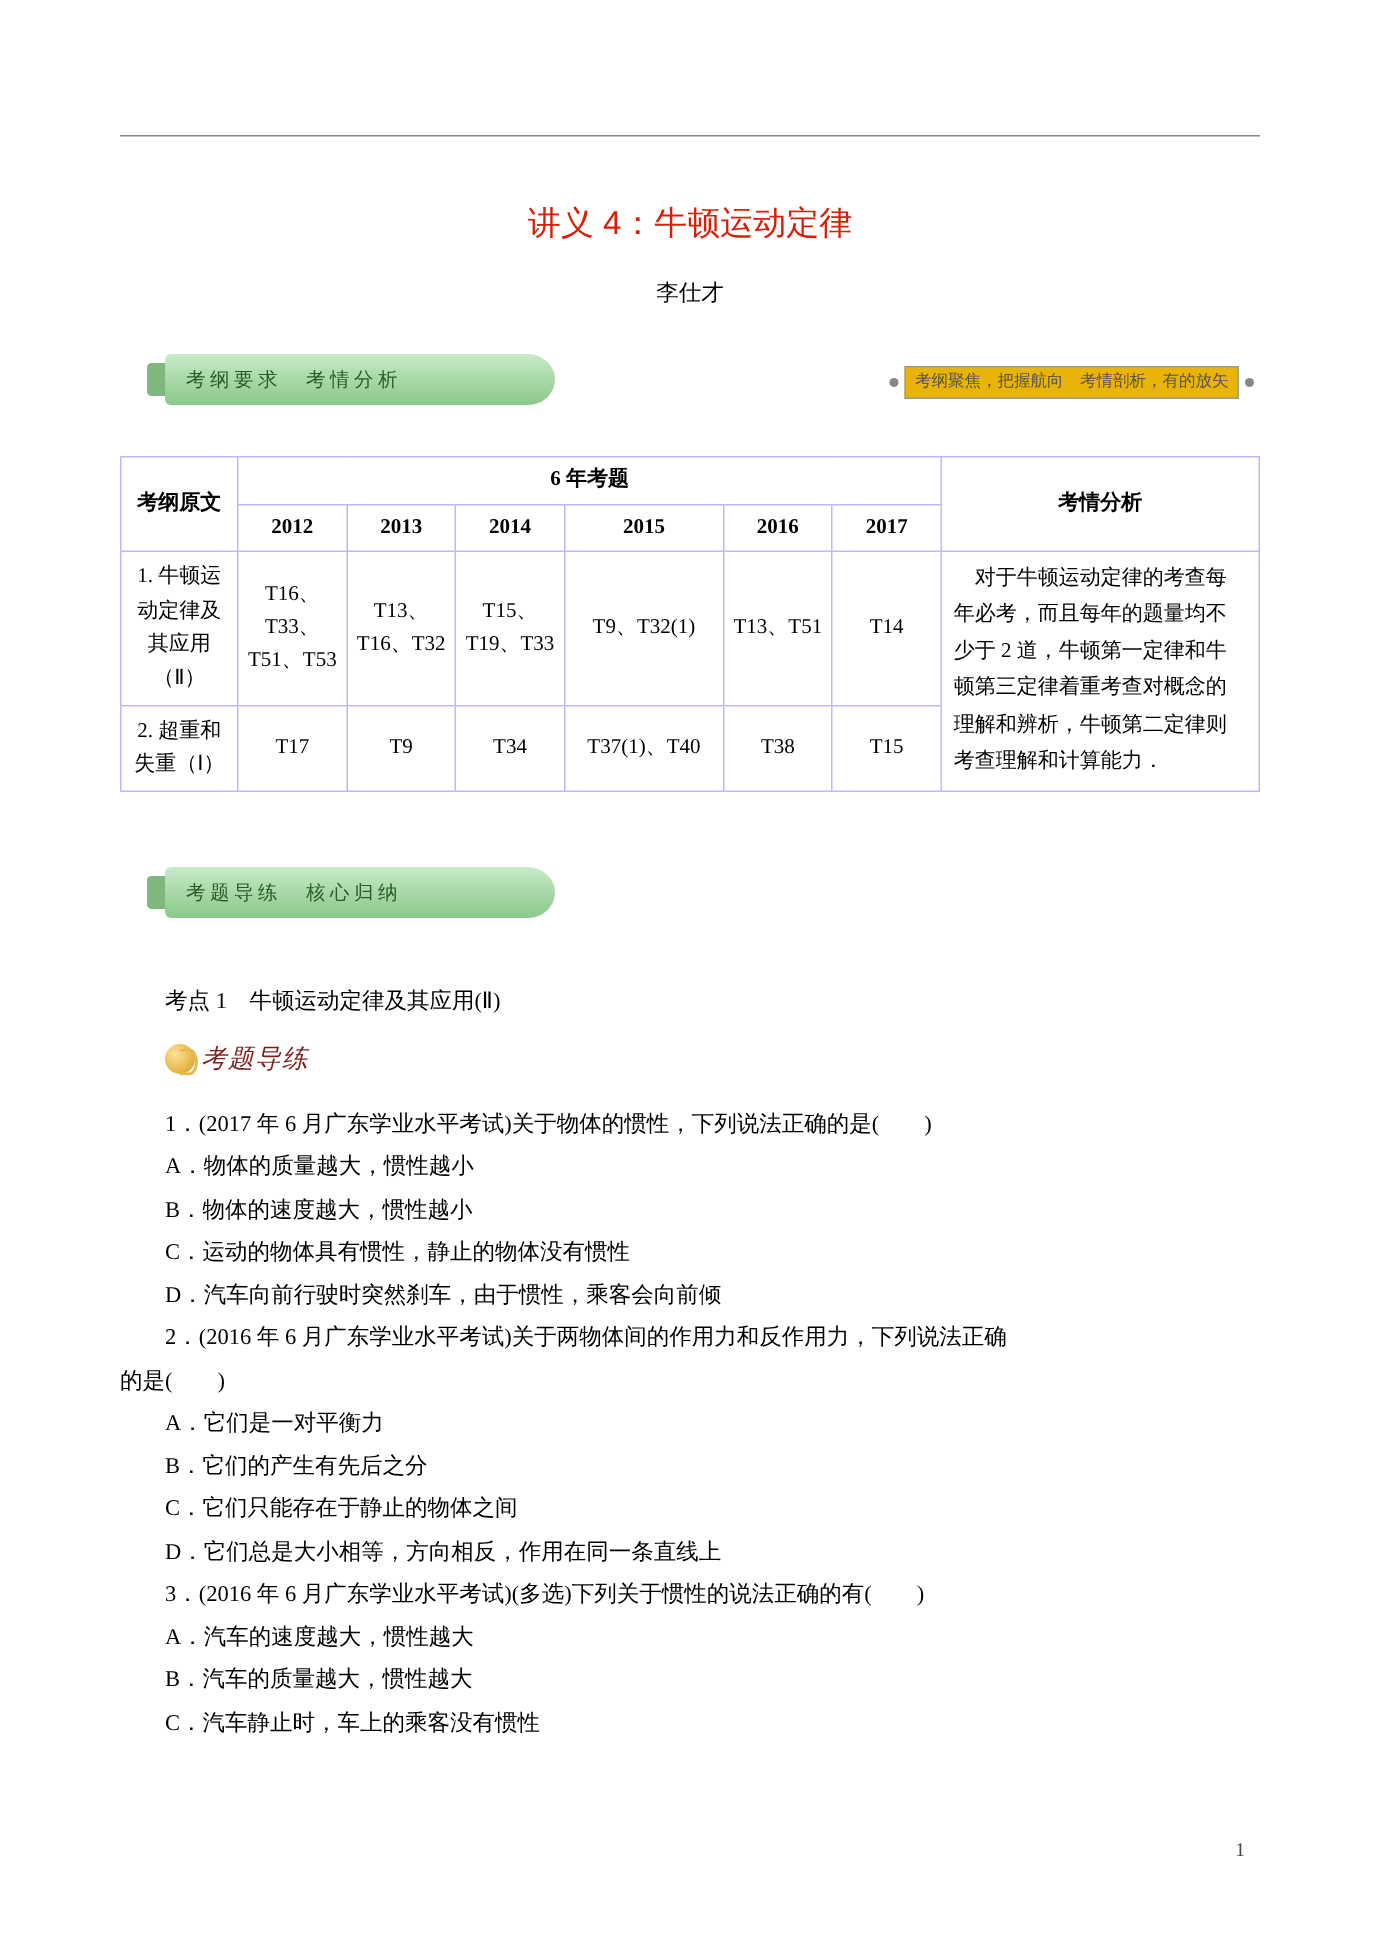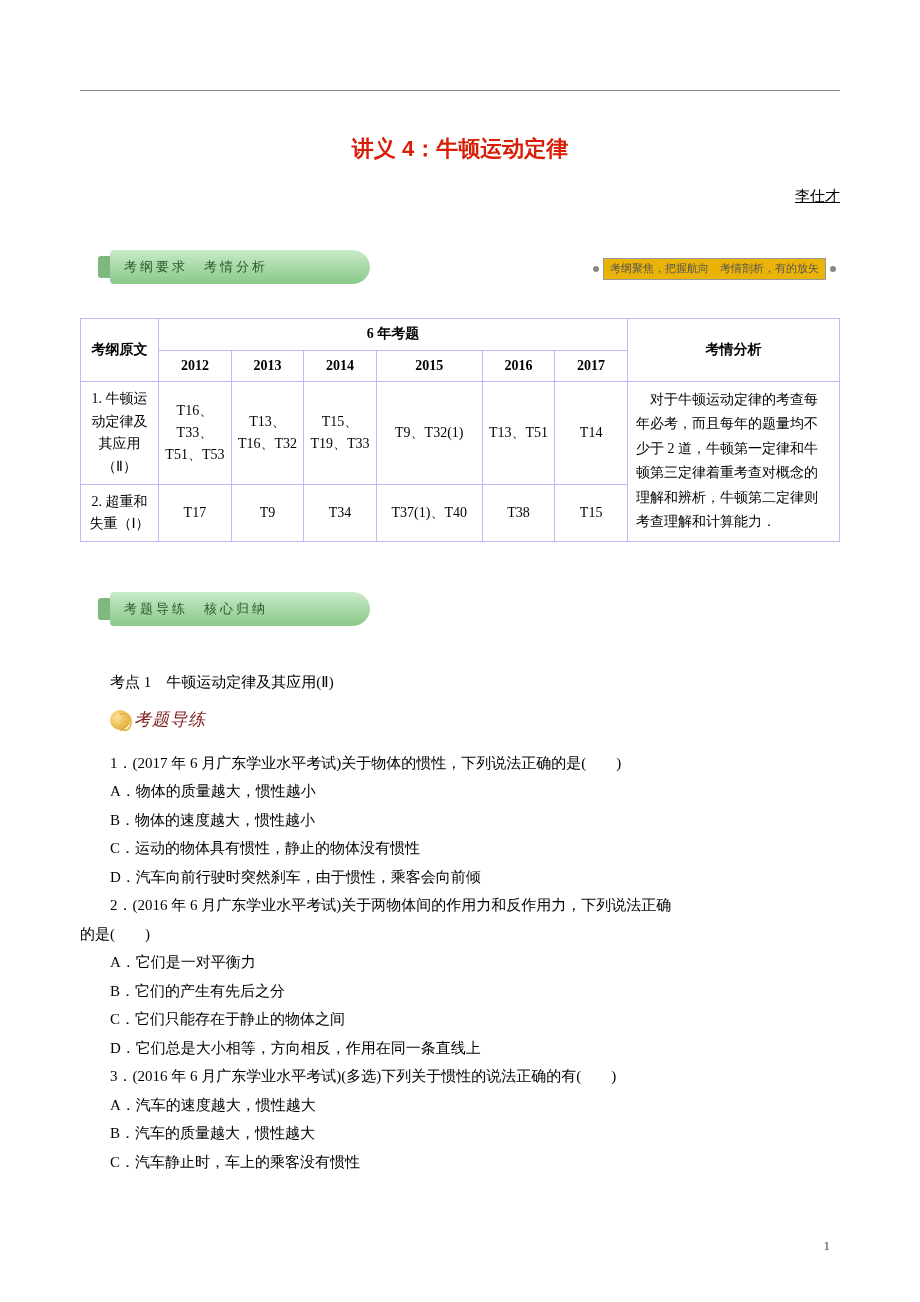--- a/index.html
+++ b/index.html
@@ -14,29 +14,28 @@
       line-height: 1.6;
     }
     .top-rule {
       border-top: 1px solid #888;
       margin: 30px 0 40px 0;
     }
     .doc-title {
       text-align: center;
       color: #d81e06;
       font-size: 22px;
-      font-weight: bold;
+      font-weight: normal;
       font-family: "SimHei", "黑体", sans-serif;
       margin-bottom: 18px;
     }
     .author {
-      text-align: right;
+      text-align: center;
       font-size: 15px;
-      margin-bottom: 42px;
-      text-decoration: underline;
+      margin-bottom: 28px;
     }
     .section-banner {
       position: relative;
       margin: 0 0 30px 0;
       height: 38px;
     }
     .section-banner .ribbon {
       position: absolute;
       left: 30px;
       top: 0;

